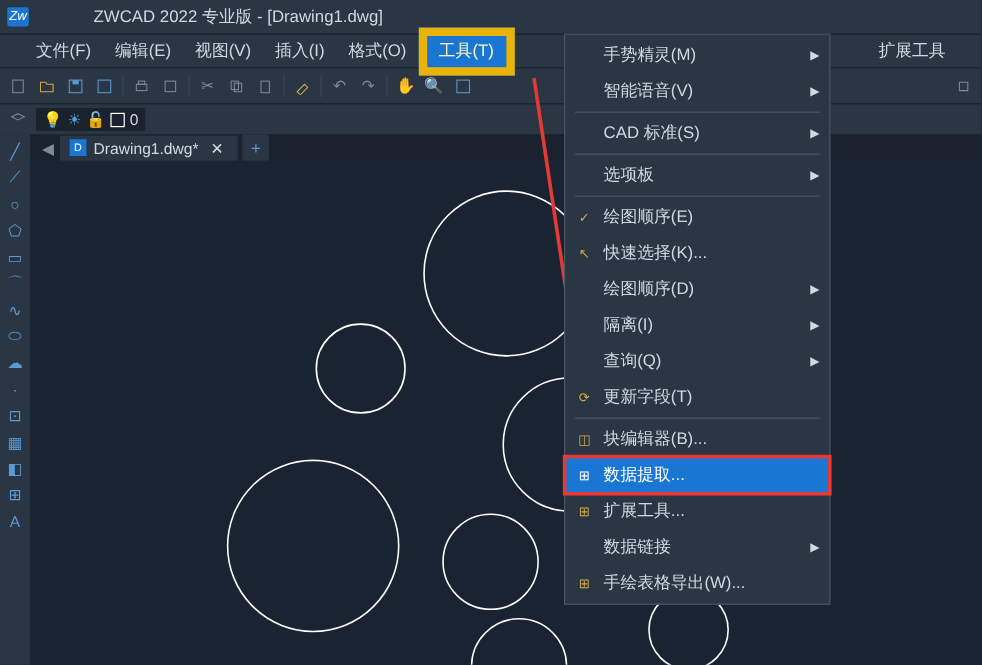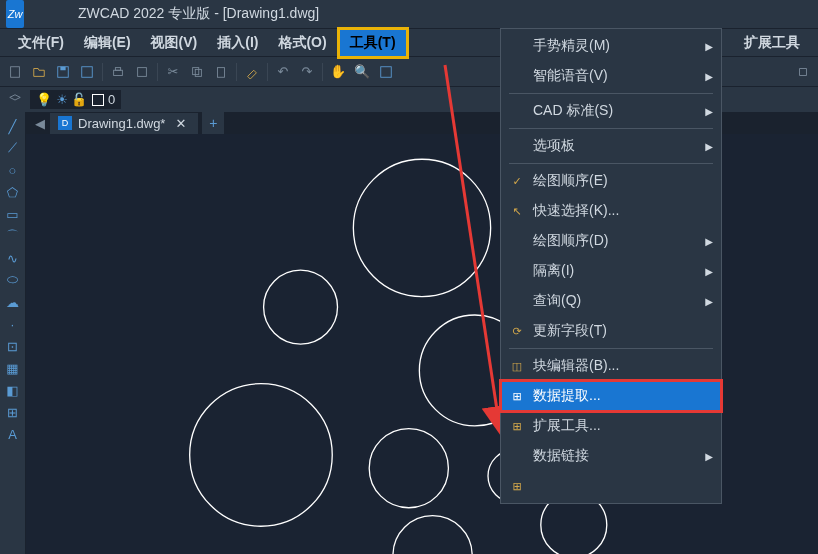--- a/index.html
+++ b/index.html
@@ -1,24 +1,24 @@
 <!DOCTYPE html>
 <html><head>
   <meta charset="utf-8">
   <style>
     * { margin: 0; padding: 0; box-sizing: border-box; }
     body { width: 818px; height: 554px; background: #1e2a38; font-family: "Microsoft YaHei", sans-serif; font-size: 13px; color: #d0d8e0; overflow: hidden; position: relative; }
     
     .titlebar { height: 28px; background: #2a3644; display: flex; align-items: center; padding: 0 6px; }
-    .app-icon { width: 18px; height: 28px; background: #1976d2; color: #fff; font-size: 11px; display: flex; align-items: center; justify-content: center; margin-right: 6px; border-radius: 2px; font-style: italic; }
+    .app-icon { width: 18px; height: 16px; background: #1976d2; color: #fff; font-size: 11px; display: flex; align-items: center; justify-content: center; margin-right: 6px; border-radius: 2px; font-style: italic; }
     .title-text { color: #d0d8e0; font-size: 14px; margin-left: 48px; }
     
-    .menubar { height: 28px; background: #2a3644; display: flex; align-items: center; padding: 0 8px; border-top: 1px solid #1a222e; font-weight: bold; }
+    .menubar { height: 28px; background: #2a3644; display: flex; align-items: center; padding: 0 20px; border-top: 1px solid #1a222e; }
     .menu-item { padding: 4px 10px; color: #d0d8e0; cursor: pointer; font-size: 14px; }
-    .menu-item.active { background: #1976d2; color: #000000; border: 3px solid #eab308; }
+    .menu-item.active { background: #1976d2; color: #fef9c3; border: 7px solid #eab308; }
     
     .toolbar { height: 30px; background: #2a3644; display: flex; align-items: center; padding: 0 4px; gap: 2px; border-top: 1px solid #1a222e; }
     .tool-btn { width: 22px; height: 22px; display: flex; align-items: center; justify-content: center; cursor: pointer; color: #7a8a9a; }
     .tool-btn svg { width: 14px; height: 14px; }
     .tool-sep { width: 1px; height: 18px; background: #3a4654; margin: 0 2px; }
     
     .layerbar { height: 26px; background: #2a3644; display: flex; align-items: center; padding: 0 4px; gap: 4px; border-top: 1px solid #1a222e; }
     .layer-box { display: flex; align-items: center; gap: 4px; padding: 2px 6px; background: #1a222e; }
     .layer-sq { width: 12px; height: 12px; border: 1px solid #fff; }
     
@@ -30,21 +30,21 @@
     .tab-bar { height: 26px; background: #1a222e; display: flex; align-items: center; padding: 0 4px; position: relative; }
     .tab-arrow { width: 20px; height: 20px; display: flex; align-items: center; justify-content: center; color: #7a8a9a; cursor: pointer; }
     .tab { display: flex; align-items: center; gap: 6px; padding: 3px 8px; background: #2a3644; color: #d0d8e0; }
     .tab-icon { width: 14px; height: 14px; background: #1976d2; display: flex; align-items: center; justify-content: center; font-size: 9px; color: #fff; }
     .tab-close { color: #d0d8e0; cursor: pointer; padding: 0 4px; }
     .tab-new { width: 22px; height: 22px; background: #2a3644; margin-left: 4px; display: flex; align-items: center; justify-content: center; cursor: pointer; color: #5a9bd4; font-size: 14px; }
     
     .canvas { flex: 1; background: #1a2332; position: relative; }
     .canvas svg { width: 100%; height: 100%; }
     
-    .dropdown { position: absolute; top: 28px; left: 500px; width: 222px; background: #2a3644; border: 1px solid #4a5664; z-index: 100; padding: 2px 0; }
+    .dropdown { position: absolute; top: 28px; left: 470px; width: 222px; background: #2a3644; border: 1px solid #4a5664; z-index: 100; padding: 2px 0; }
     .dd-item { display: flex; align-items: center; height: 30px; padding: 0 8px 0 32px; cursor: pointer; position: relative; font-size: 14px; }
     .dd-item.selected { background: #1976d2; color: #fff; }
     .dd-item.highlighted { outline: 3px solid #e53935; outline-offset: -1px; }
     .dd-icon { position: absolute; left: 8px; width: 16px; height: 16px; display: flex; align-items: center; justify-content: center; font-size: 11px; }
     .dd-arrow { margin-left: auto; color: #d0d8e0; font-size: 10px; }
     .dd-sep { height: 1px; background: #4a5664; margin: 2px 8px; }
     
     .red-arrow-svg { position: absolute; top: 60px; left: 440px; pointer-events: none; z-index: 99; }
   </style>
 </head>
@@ -262,20 +262,21 @@
       <span class="dd-icon" style="color: rgb(212, 168, 74);">⊞</span>
       <span>扩展工具...</span>
     </div>
     <div class="dd-item">
       <span class="dd-icon" style="color: rgb(212, 168, 74);"></span>
       <span>数据链接</span>
       <span class="dd-arrow">▶</span>
     </div>
     <div class="dd-item">
       <span class="dd-icon" style="color: rgb(212, 168, 74);">⊞</span>
+      <span>手绘表格导出(W)...</span>
     </div>
   </div>
 
 <svg class="red-arrow-svg" width="80" height="380">
   <defs>
       <marker id="ah" markerWidth="10" markerHeight="10" refX="8" refY="5" orient="auto">
         <path d="M0,0 L10,5 L0,10 z" fill="#e53935"></path>
       </marker>
     </defs>
   <line x1="5" y1="5" x2="60" y2="370" stroke="#e53935" stroke-width="3" marker-end="url(#ah)"></line>

